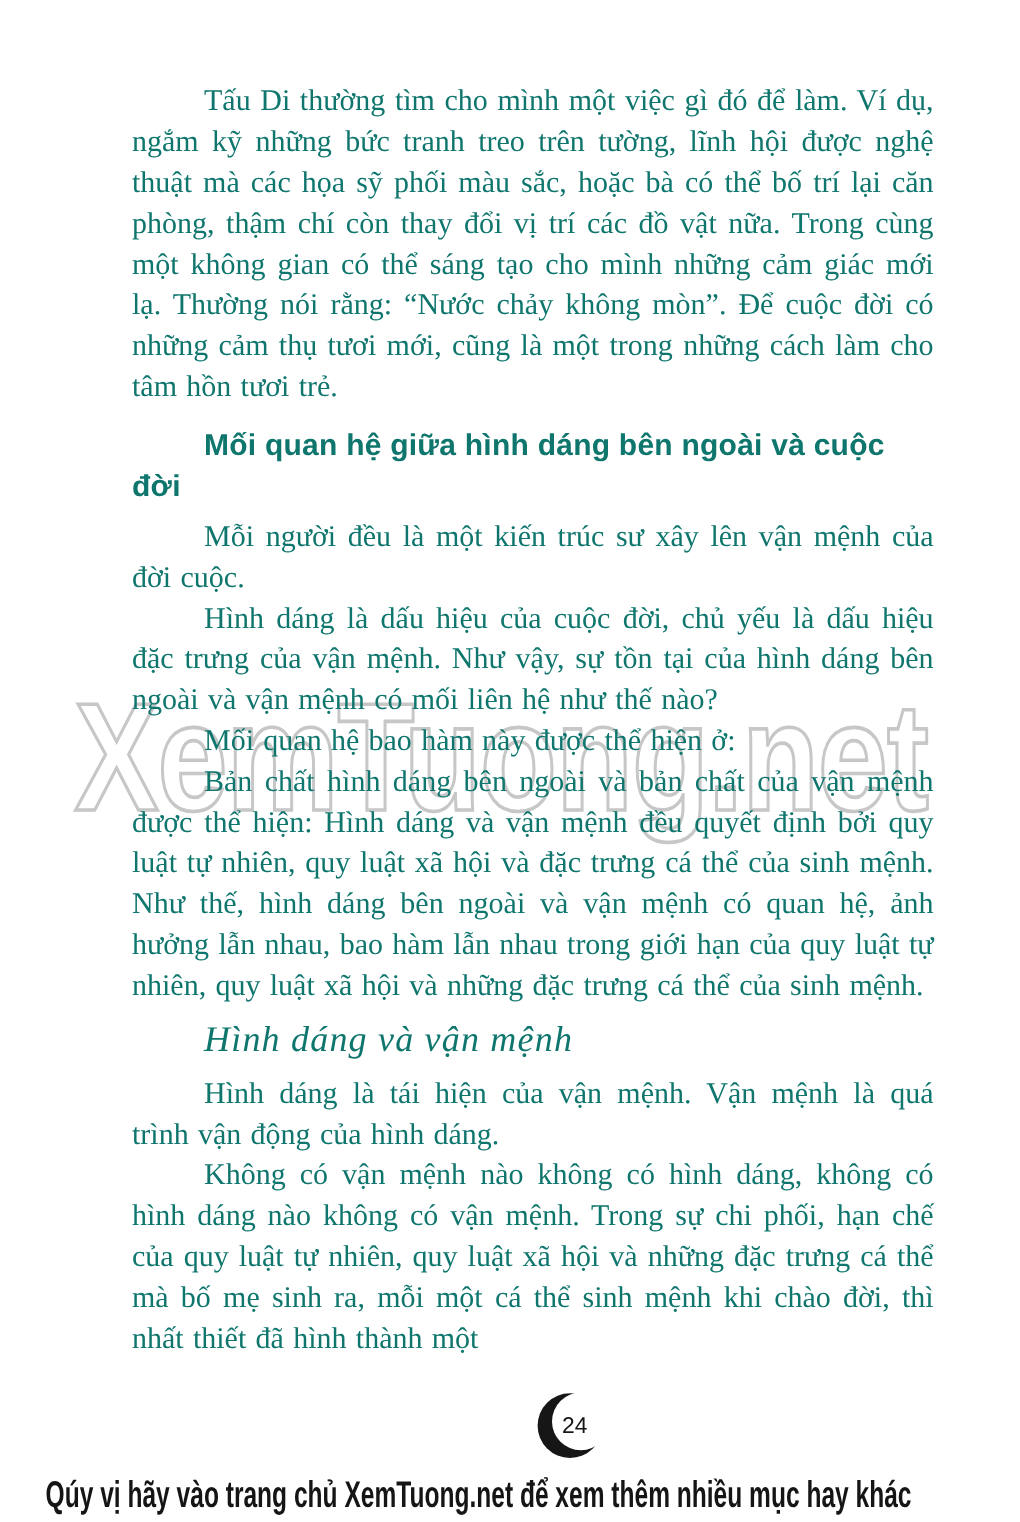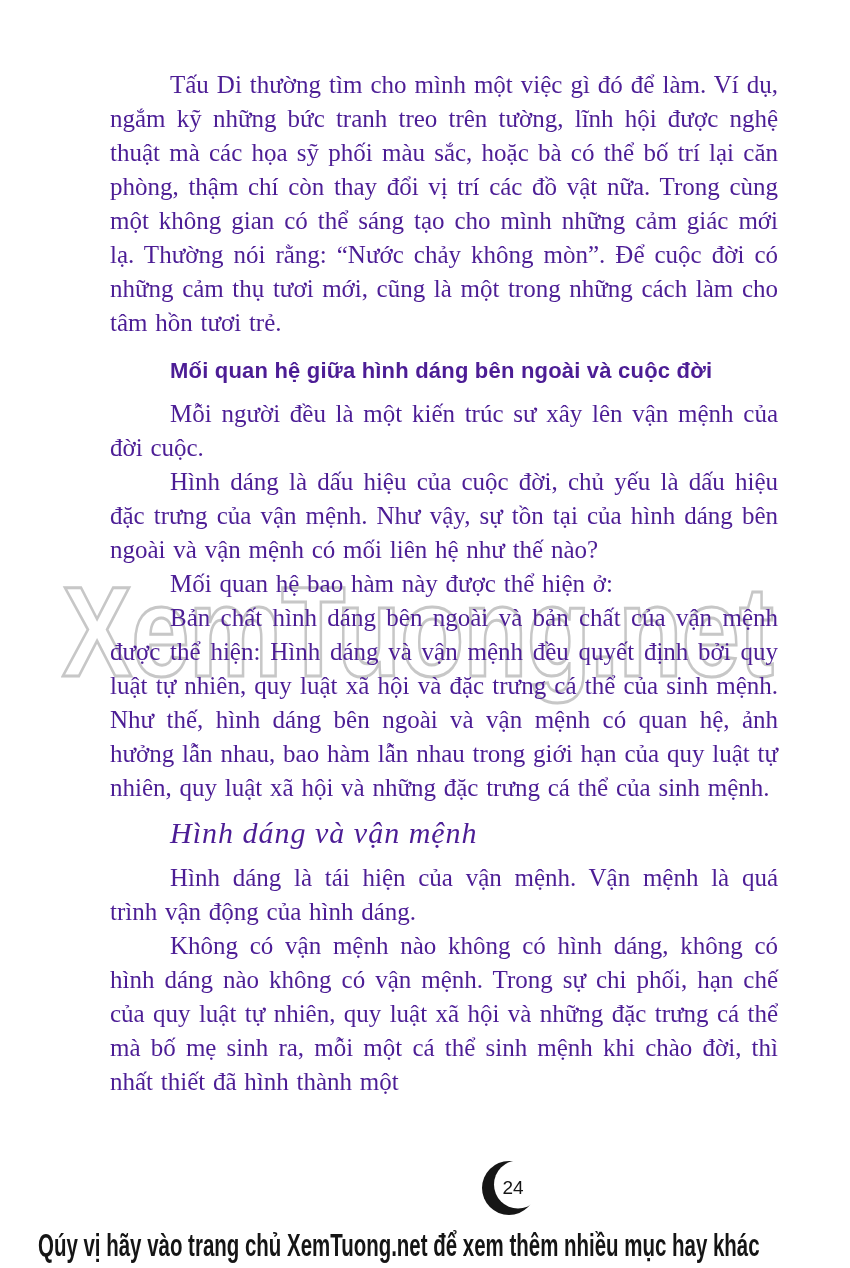--- a/index.html
+++ b/index.html
@@ -29,34 +29,34 @@
     transform-origin: left top;
     user-select: none;
   }
 
   
   .text-col {
     position: absolute;
     left: 110px; top: 68px;
     width: 668px;
     z-index: 1;
-    color: #4c1d95;
+    color: #0f766e;
     font-size: 25px;
     line-height: 34px;
     text-align: justify;
   }
   .para {
     margin: 0;
     text-indent: 60px;
     word-spacing: 1.5px;
   }
   .heading {
     font-family: "Liberation Sans", sans-serif;
     font-weight: bold;
-    font-size: 22px;
+    font-size: 25px;
     line-height: 34px;
     margin: 14px 0 9px 0;
     text-indent: 60px;
     text-align: left;
     letter-spacing: 0.2px;
   }
   .subheading {
     font-family: "Liberation Serif", serif;
     font-style: italic;
     font-weight: normal;
@@ -64,21 +64,21 @@
     line-height: 34px;
     margin: 11px 0 11px 0;
     text-indent: 60px;
     text-align: left;
     letter-spacing: 1px;
   }
 
   
   .badge {
     position: absolute;
-    left: 479px; top: 1154px;
+    left: 445px; top: 1154px;
     width: 64px; height: 68px;
     z-index: 1;
     text-decoration: underline;
   }
 
   
   .footer {
     position: absolute;
     left: 38px; top: 1228px;
     z-index: 1;

